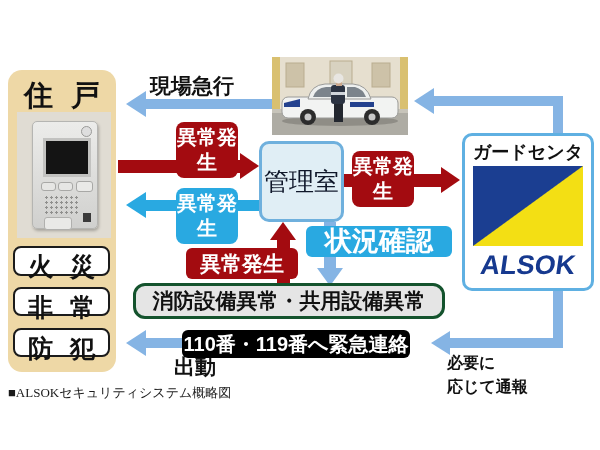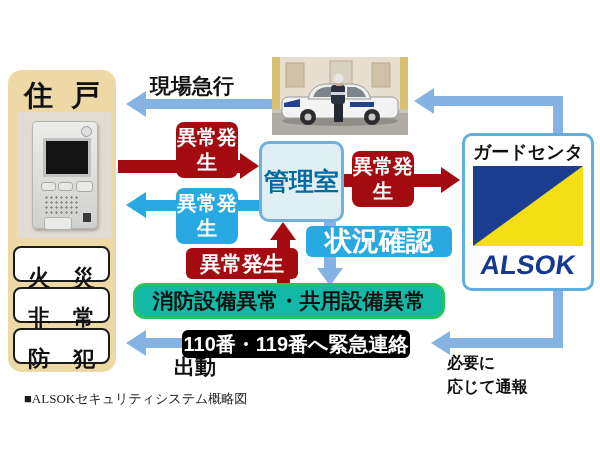--- a/index.html
+++ b/index.html
@@ -6,35 +6,35 @@
   .stage {
     position:relative; width:600px; height:450px; background:#ffffff;
     font-family:"Liberation Sans", sans-serif; overflow:hidden;
   }
   .abs { position:absolute; }
   
   .panel { background:#eed8a6; border-radius:14px; }
   .panel-title { font-size:29px; font-weight:bold; color:#111;
     text-align:justify; text-align-last:justify; padding:0 16px; box-sizing:border-box; }
   .alarm { background:#ffffff; border:2px solid #1b1b1b; border-radius:8px;
-    font-size:22px; font-weight:bold; color:#111; line-height:26px;
-    text-align:justify; text-align-last:justify; padding:16px 13px; box-sizing:border-box; }
+    font-size:25px; font-weight:bold; color:#111; line-height:26px;
+    text-align:justify; text-align-last:justify; padding:5px 13px; box-sizing:border-box; }
   
   .red-tag { background:#a30b10; color:#fff; font-weight:bold; border-radius:8px;
     text-align:center; box-sizing:border-box; }
   .cyan-tag { background:#29a9e1; color:#fff; font-weight:bold; border-radius:6px;
     text-align:center; box-sizing:border-box; }
   .tag2 { width:62px; height:56px; font-size:20px; line-height:25px; padding-top:3px; }
   .blk-label { color:#111; font-weight:bold; }
   
   .control-box { background:#e0eef5; border:3px solid #6fb0dd; border-radius:10px;
     display:flex; align-items:center; justify-content:center;
-    font-size:25px; font-weight:bold; color:#0369a1; box-sizing:border-box; }
+    font-size:25px; font-weight:normal; color:#0f172a; box-sizing:border-box; }
   .guard-box { background:#ffffff; border:3px solid #5fb0e2; border-radius:10px; box-sizing:border-box; }
-  .facility-box { background:#14b8a6; border:3px solid #22c55e; border-radius:12px;
+  .facility-box { background:#e5e5e5; border:3px solid #14532d; border-radius:12px;
     display:flex; align-items:center; justify-content:center;
     font-size:21px; font-weight:bold; color:#111; box-sizing:border-box; }
   .em-bar { background:#000000; color:#fff; font-weight:bold; border-radius:6px;
     font-size:20px; line-height:28px; text-align:center; box-sizing:border-box; }
   .caption { font-family:"Liberation Serif", serif; font-size:13px; color:#1a1a1a; }
   .brand { font-weight:bold; color:#16398f; font-size:27px; transform:skewX(-8deg);
     letter-spacing:0px; text-align:center; }
   .z1 { z-index:1; } .z2 { z-index:2; } .z5 { z-index:5; } .z6 { z-index:6; }
 </style>
 </head>
@@ -153,15 +153,15 @@
 
   <div class="abs facility-box z5" style="left:133px;top:283px;width:312px;height:36px;">
     <span>消防設備異常・共用設備異常</span>
   </div>
 
   <div class="abs guard-box z5" style="left:462px;top:133px;width:132px;height:158px;"></div>
   <div class="abs z6" style="left:464px;top:140px;width:128px;font-size:18px;font-weight:bold;color:#111;text-align:center;">ガードセンター</div>
   <div class="abs z6" style="left:473px;top:166px;width:110px;height:80px;background:linear-gradient(to bottom right,#1b3e91 49.6%,#f3df14 50.4%);"></div>
   <div class="abs brand z6" style="left:468px;top:250px;width:120px;">ALSOK</div>
 
-  <div class="abs caption z2" style="left:24px;top:384px;margin-top:6px;">■ALSOKセキュリティシステム概略図</div>
+  <div class="abs caption z2" style="left:8px;top:384px;">■ALSOKセキュリティシステム概略図</div>
 
 </div>
 
 </body></html>

